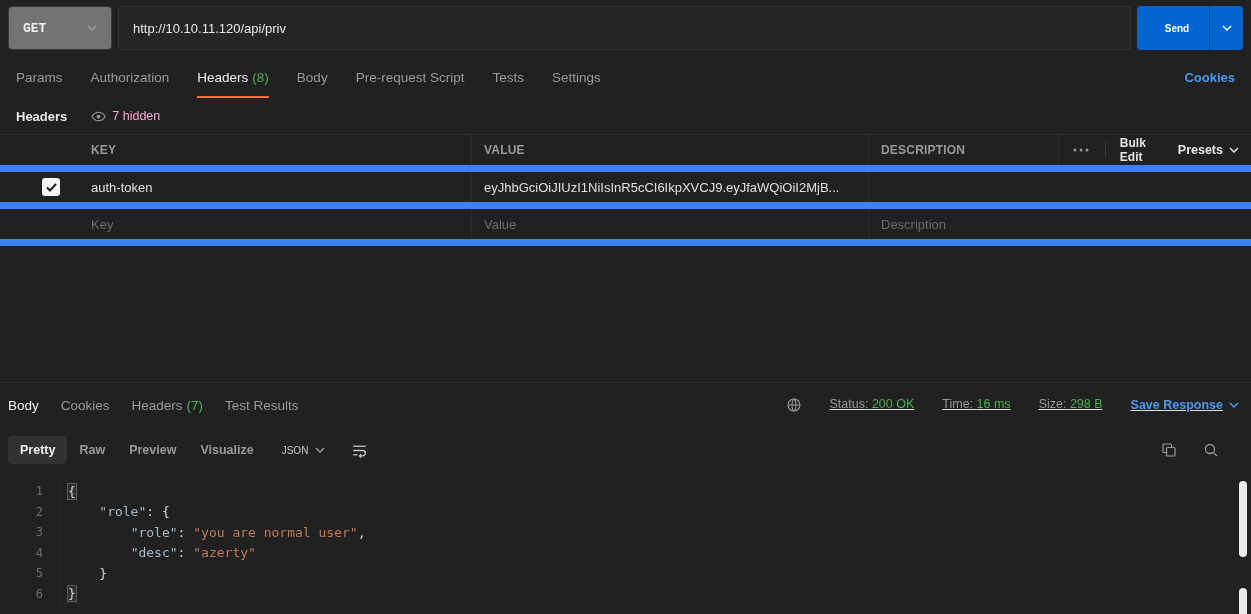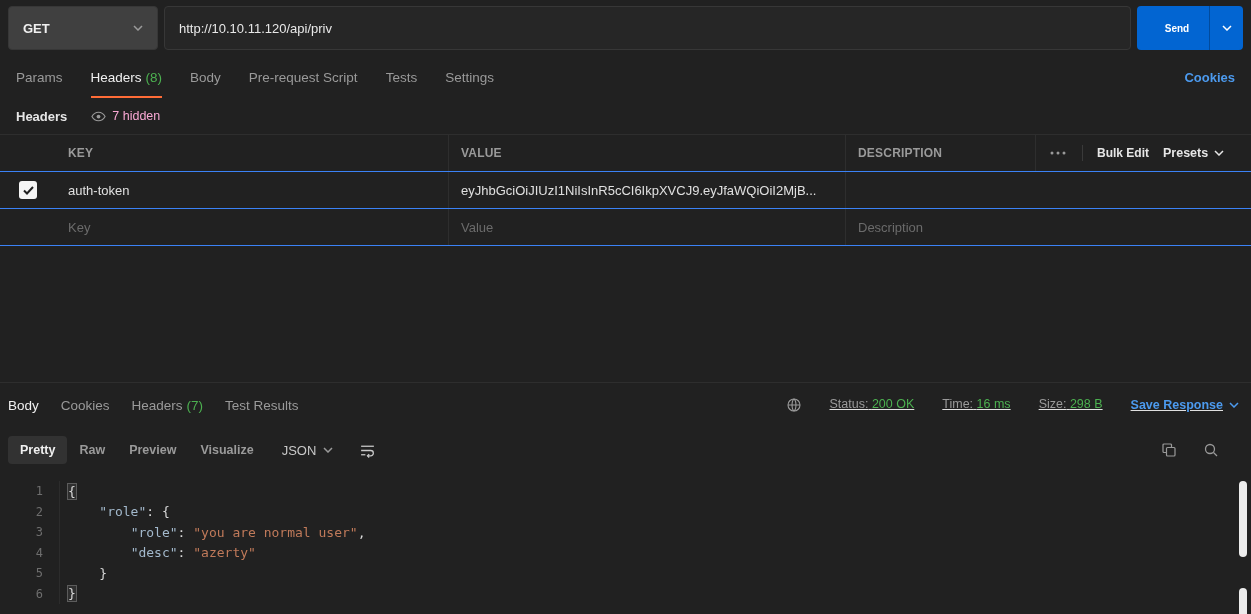--- a/index.html
+++ b/index.html
@@ -11,22 +11,22 @@
     overflow:hidden;
     display:flex;
     flex-direction:column;
     position:relative;
   }
   svg { display:block; }
 
   
   .url-row { height:56px; padding:6px 8px; display:flex; gap:6px; align-items:center; flex-shrink:0; }
   .method-select {
-    width:150px; height:44px; background:#404040; border:1px solid #373737; border-radius:4px;
-    display:flex; align-items:center; justify-content:space-between; padding:0 14px; cursor:pointer;
+    width:104px; height:44px; background:#737373; border:1px solid #373737; border-radius:4px;
+    display:flex; align-items:center; justify-content:space-between; padding:0 14px; cursor:pointer;font-family:Liberation Mono, monospace;
   }
   .method-select .m-label { font-size:13px; font-weight:bold; color:#f0f0f0; }
   .url-input {
     flex:1; height:44px; background:#262626; border:1px solid #373737; border-radius:4px;
     color:#e8e8e8; font-size:13px; padding:0 14px; outline:none; font-family:"Liberation Sans",sans-serif;
   }
   .send-group { display:flex; height:44px; border-radius:4px; overflow:hidden; flex-shrink:0; }
   .send-btn {
     width:72px; background:var(--send-blue); color:#fff; font-size:10px; font-weight:bold;
     border:none; cursor:pointer; font-family:"Liberation Sans",sans-serif;padding-left:8px;
@@ -46,21 +46,21 @@
   .rtab .tab-count { color:var(--count-green); }
   .cookies-link { margin-left:auto; color:var(--link-blue); font-size:13px; font-weight:bold; cursor:pointer; }
 
   
   .headers-meta { height:36px; padding:0 16px; display:flex; align-items:center; gap:24px; flex-shrink:0; }
   .headers-meta .section-title { font-size:13px; font-weight:bold; color:#e6e6e6; }
   .hidden-chip { display:flex; align-items:center; gap:6px; color:#f9a8d4; font-size:12.5px; cursor:pointer; }
 
   
   .kv-table { flex-shrink:0; border-top:1px solid #2e2e2e; }
-  .trow { display:flex; height:37px; border-bottom:1px solid #3b82f6; align-items:stretch; }
+  .trow { display:flex; height:37px; border-bottom:7px solid #3b82f6; align-items:stretch;padding-left:23px; }
   .cell { display:flex; align-items:center; padding:0 12px; font-size:13px; min-width:0; }
   .c-check { width:56px; justify-content:center; padding:0; flex-shrink:0; }
   .c-key   { width:392px; flex-shrink:0; }
   .c-val   { width:397px; flex-shrink:0; border-left:1px solid #2e2e2e; }
   .c-desc  { width:190px; flex-shrink:0; border-left:1px solid #2e2e2e; }
   .c-desc-grow { flex:1; border-left:1px solid #2e2e2e; }
   .c-actions { flex:1; border-left:1px solid #2e2e2e; display:flex; align-items:center; gap:14px; padding:0 12px; }
   .th { color:#9a9a9a; font-size:12px; font-weight:bold; letter-spacing:.2px; }
   .value-text { white-space:nowrap; overflow:hidden; }
   .checkbox {
@@ -86,21 +86,21 @@
   .resp-tab.active { color:#f0f0f0; }
   .resp-tab .tab-count { color:var(--count-green); }
   .resp-meta { margin-left:auto; display:flex; gap:28px;text-decoration:underline; }
   .stat { font-size:12.5px; color:#9a9a9a; white-space:nowrap; }
   .stat .stat-val { color:var(--status-green); }
   .save-response { display:flex; align-items:center; gap:6px; color:var(--link-blue); font-size:12.5px; font-weight:bold; cursor:pointer; }
 
   .view-bar { height:46px; display:flex; align-items:center; padding:0 8px; }
   .vtab { font-size:12.5px; color:#9a9a9a; padding:7px 12px; border-radius:4px; cursor:pointer;font-weight:bold; }
   .vtab.active { background:#323232; color:#f0f0f0; }
-  .format-select { display:flex; align-items:center; gap:7px; color:#c9c9c9; font-size:13px; margin-left:16px; cursor:pointer; }
+  .format-select { display:flex; align-items:center; gap:7px; color:#c9c9c9; font-size:10px; margin-left:16px; cursor:pointer; }
   .wrap-btn { margin-left:22px; cursor:pointer; padding:4px; }
   .right-icons { margin-left:auto; display:flex; align-items:center; gap:26px; padding-right:24px; }
   .icon-btn { cursor:pointer; }
 
   
   .code-area {
     height:141px; padding-top:8px; position:relative; overflow:hidden;
     font-family:"DejaVu Sans Mono", monospace; font-size:13px;
   }
   .code-line { display:flex; height:20.5px; align-items:center; }
@@ -139,20 +139,23 @@
           </svg>
       </span>
     </button>
   </div>
 </div>
 
 <div class="tabs-row">
 
   <div class="rtab">
       <span>Params</span>
+    </div>
+    <div class="rtab">
+      <span>Authorization</span>
     </div>
     <div class="rtab active">
       <span>Headers</span>
       <span class="tab-count">(8)</span>
     </div>
     <div class="rtab">
       <span>Body</span>
     </div>
     <div class="rtab">
       <span>Pre-request Script</span>

